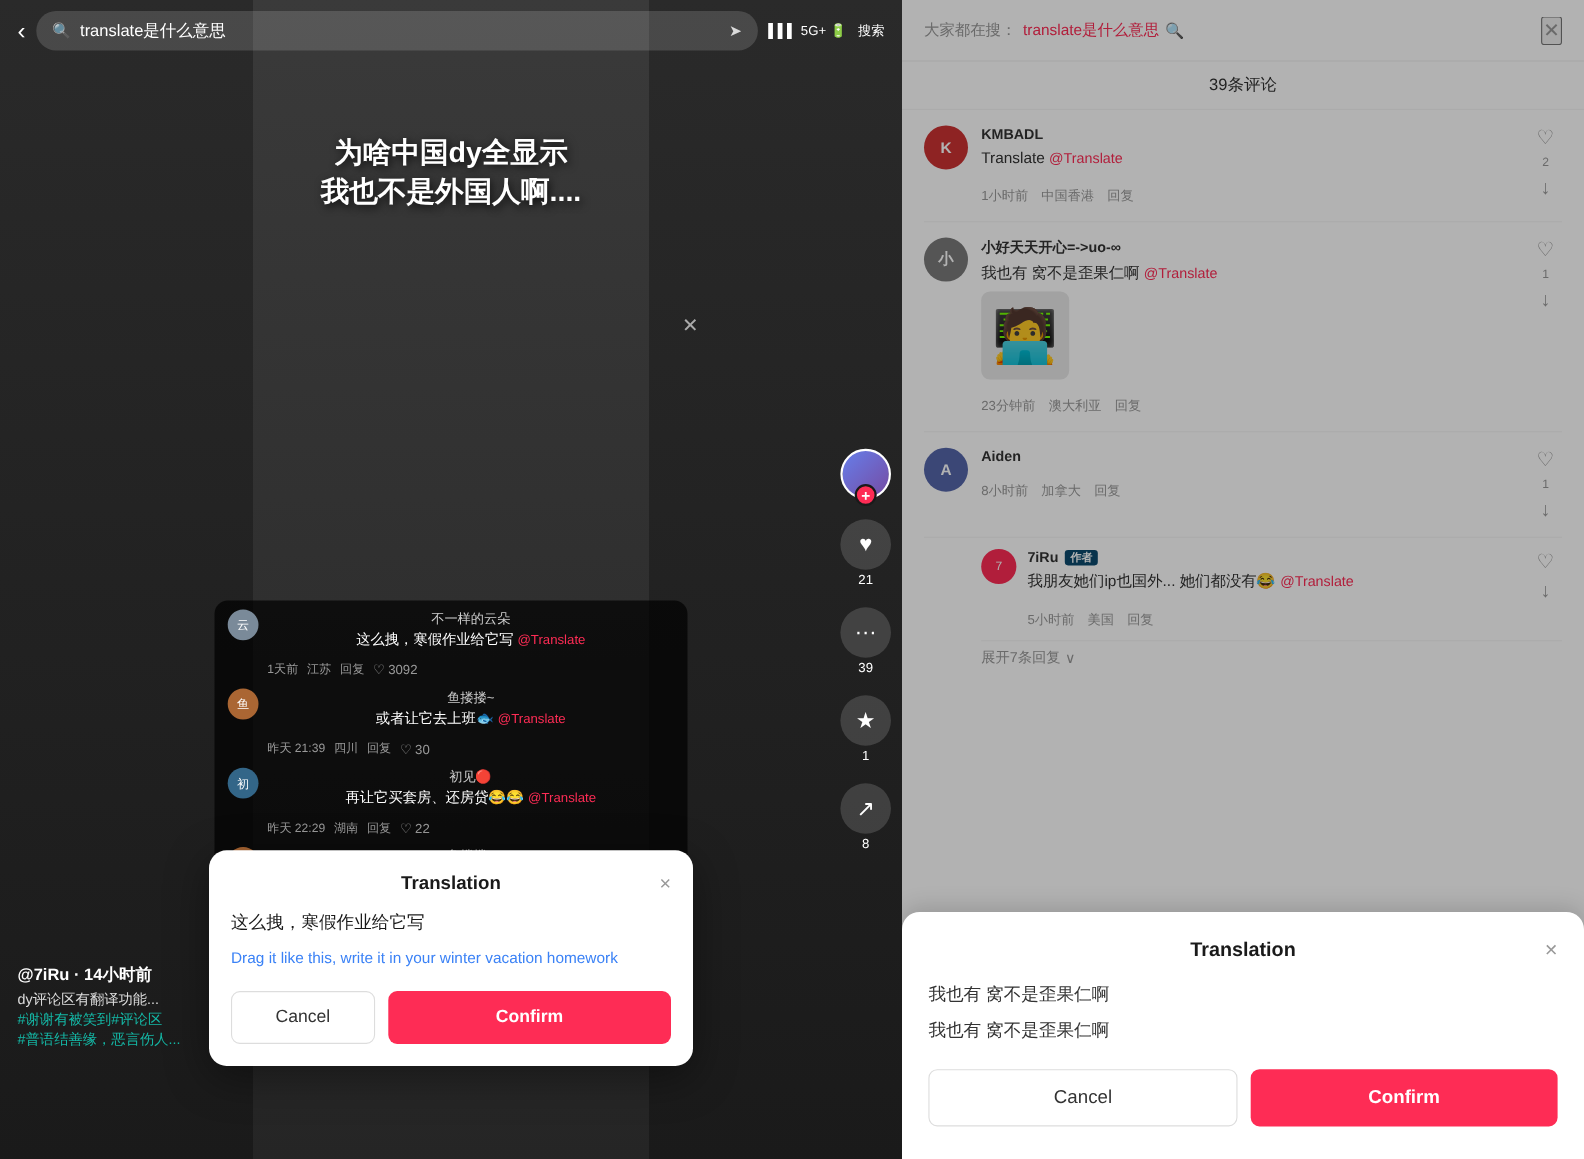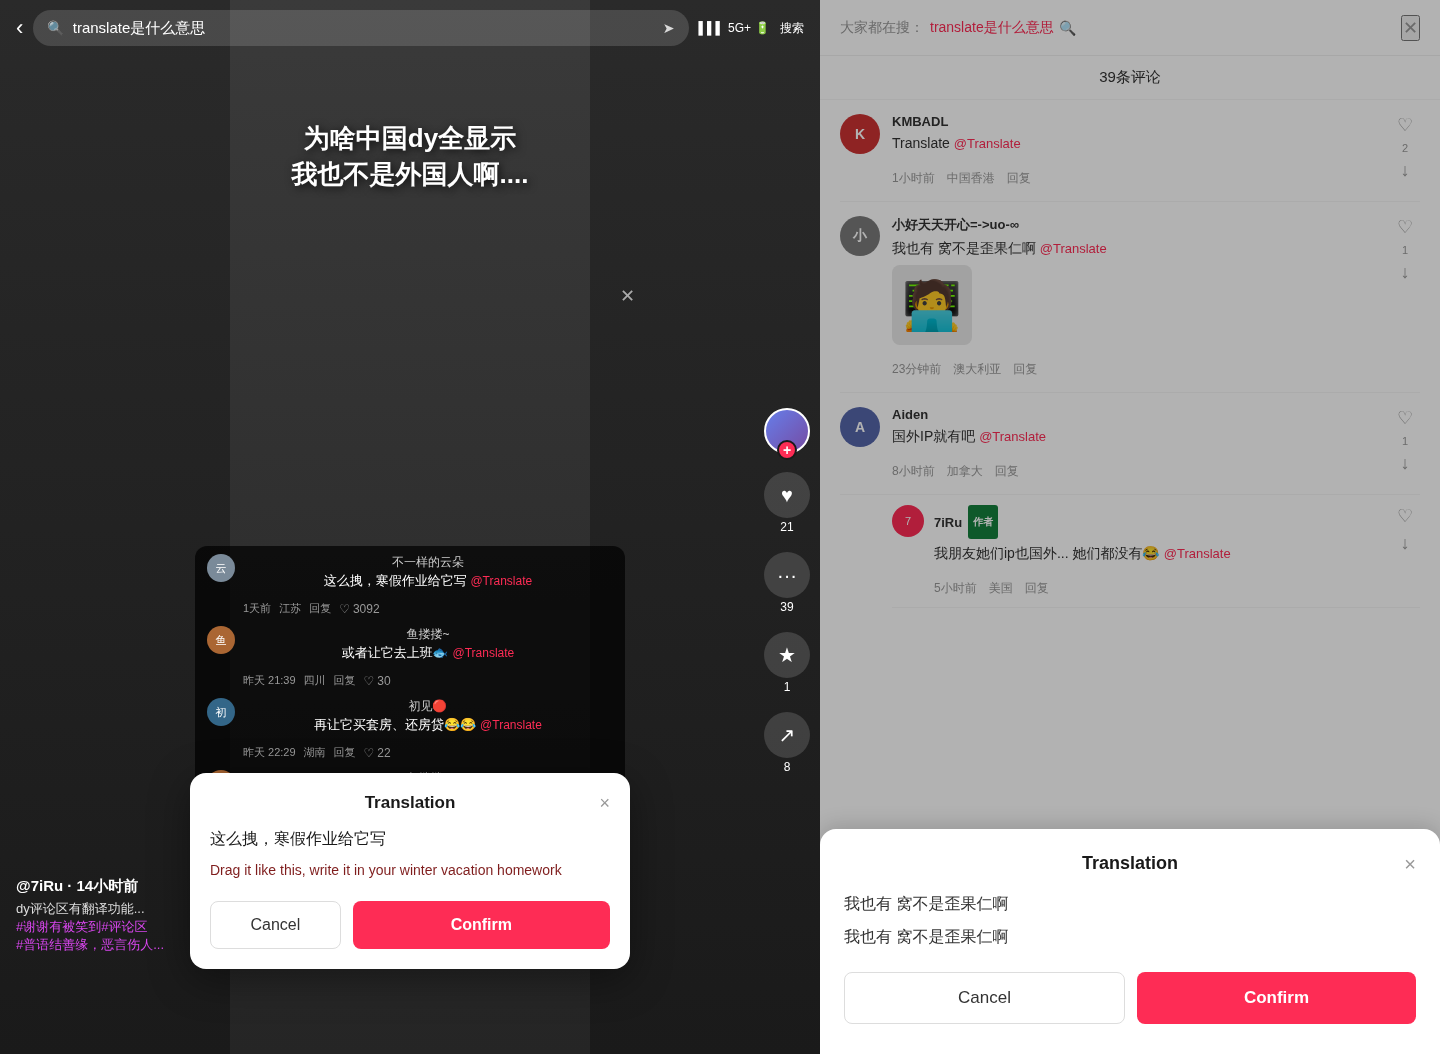--- a/index.html
+++ b/index.html
@@ -258,21 +258,21 @@
     .bottom-username {
       font-size: 15px;
       font-weight: 600;
       margin-bottom: 4px;
     }
     .bottom-tags {
       font-size: 13px;
       color: #ddd;
     }
     .bottom-hashtag {
-      color: #d946ef;
+      color: #14b8a6;
       font-size: 13px;
       text-align: right;
     }
 
     
     .translation-dialog-left {
       position: absolute;
       bottom: 85px;
       left: 50%;
       transform: translateX(-50%);
@@ -306,21 +306,21 @@
       border: none;
     }
     .dialog-body-text-main {
       font-size: 16px;
       color: #1a1a1a;
       font-weight: 500;
       margin-bottom: 10px;
     }
     .dialog-body-text-sub {
       font-size: 14px;
-      color: #7f1d1d;
+      color: #3b82f6;
       line-height: 1.5;
       margin-bottom: 20px;
     }
     .dialog-actions {
       display: flex;
       gap: 12px;
     }
     .dialog-cancel-btn {
       flex: 1;
       height: 48px;
@@ -413,24 +413,24 @@
     .right-comment-user {
       font-size: 13px;
       font-weight: 600;
       color: #333;
       margin-bottom: 4px;
       display: flex;
       align-items: center;
       gap: 6px;
     }
     .author-badge {
-      background: #15803d;
+      background: #0c4a6e;
       color: #fff;
       font-size: 10px;
-      padding: 10px 5px;
+      padding: 0 5px;
       border-radius: 3px;
     }
     .right-comment-text {
       font-size: 14px;
       color: #333;
       line-height: 1.5;
       margin-bottom: 4px;
     }
     .right-translate-link {
       color: #fe2c55;
@@ -807,24 +807,20 @@
         <span class="like-icon">♡</span>
         <span class="like-count">1</span>
         <span class="dislike-icon">↓</span>
       </div>
     </div>
 
     <div class="right-comment-item">
       <div class="right-avatar" style="background:#5566aa;">A</div>
       <div class="right-comment-body">
         <div class="right-comment-user">Aiden</div>
-        <div class="right-comment-text">
-          <span>国外IP就有吧</span>
-          <span class="right-translate-link">@Translate</span>
-        </div>
         <div class="right-comment-meta">
           <span>8小时前</span>
           <span>加拿大</span>
           <span>回复</span>
         </div>
       </div>
       <div class="right-comment-actions">
         <span class="like-icon">♡</span>
         <span class="like-count">1</span>
         <span class="dislike-icon">↓</span>
@@ -847,20 +843,24 @@
           <span>美国</span>
           <span>回复</span>
         </div>
       </div>
       <div class="right-comment-actions">
         <span class="like-icon">♡</span>
         <span class="dislike-icon">↓</span>
       </div>
     </div>
 
+    <div class="expand-replies">
+      <span>展开7条回复</span>
+      <span>∨</span>
+    </div>
 
   </div>
 
   <div class="right-overlay"></div>
 
   <div class="translation-dialog-right">
     <div class="right-dialog-header">
       <span class="right-dialog-title">Translation</span>
       <button class="right-dialog-close">×</button>
     </div>

